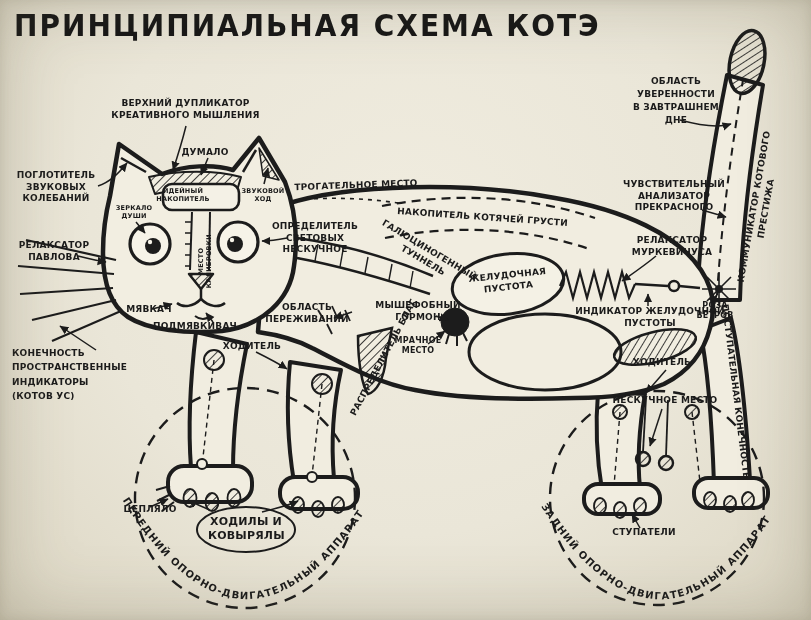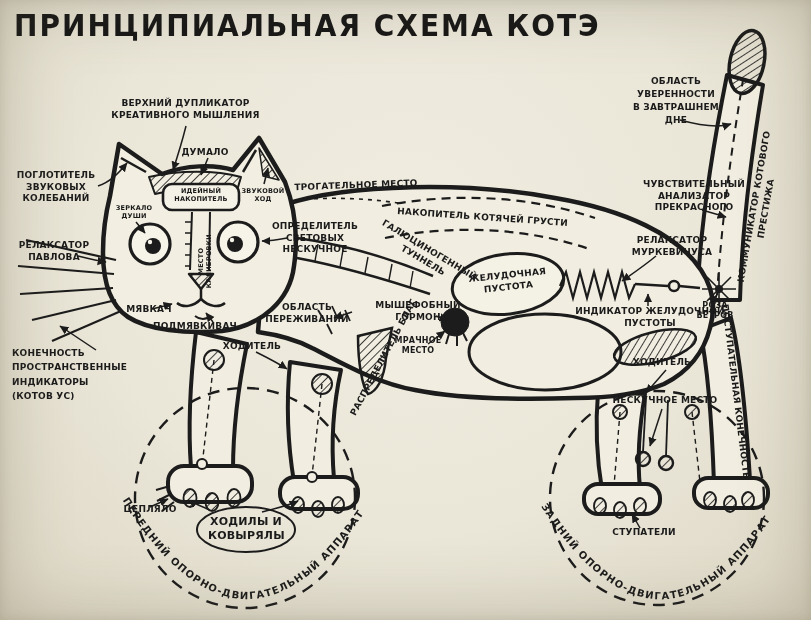--- a/index.html
+++ b/index.html
@@ -227,21 +227,21 @@
     </text>
   </svg>
 
   <div class="title" style="left:14px;top:8px;">ПРИНЦИПИАЛЬНАЯ СХЕМА КОТЭ</div>
 
   <div class="label" style="left:103px;top:98px;width:165px;">ВЕРХНИЙ ДУПЛИКАТОР
 КРЕАТИВНОГО МЫШЛЕНИЯ</div>
   <div class="label" style="left:170px;top:147px;width:70px;">ДУМАЛО</div>
   <div class="label" style="left:0;top:170px;width:112px;">ПОГЛОТИТЕЛЬ ЗВУКОВЫХ
 КОЛЕБАНИЙ</div>
-  <div class="label tiny" style="left:165px;top:187px;width:72px;">ИДЕЙНЫЙ
+  <div class="label tiny" style="left:147px;top:187px;width:72px;">ИДЕЙНЫЙ
 НАКОПИТЕЛЬ</div>
   <div class="label tiny" style="left:238px;top:187px;width:50px;">ЗВУКОВОЙ
 ХОД</div>
   <div class="label tiny" style="left:110px;top:204px;width:48px;">ЗЕРКАЛО
 ДУШИ</div>
   <div class="label" style="left:8px;top:240px;width:92px;">РЕЛАКСАТОР
 ПАВЛОВА</div>
   <div class="label tiny" style="left:163px;top:253px;width:84px;transform:rotate(-90deg);">МЕСТО
 КАЛИБРОВКИ</div>
   <div class="label" style="left:118px;top:304px;width:62px;">МЯВКАЧ</div>
@@ -269,21 +269,21 @@
   <div class="label" style="left:574px;top:306px;width:152px;">ИНДИКАТОР ЖЕЛУДОЧНОЙ
 ПУСТОТЫ</div>
   <div class="label" style="left:626px;top:235px;width:92px;">РЕЛАКСАТОР
 МУРКЕВИЧУСА</div>
   <div class="label" style="left:688px;top:301px;width:54px;font-size:8px;">РОЗА
 ВЕТРОВ</div>
   <div class="label" style="left:630px;top:75px;width:92px;line-height:1.45;">ОБЛАСТЬ
 УВЕРЕННОСТИ
 В ЗАВТРАШНЕМ
 ДНЕ</div>
-  <div class="label" style="left:620px;top:179px;width:108px;margin-left:20px;">ЧУВСТВИТЕЛЬНЫЙ
+  <div class="label" style="left:620px;top:179px;width:108px;">ЧУВСТВИТЕЛЬНЫЙ
 АНАЛИЗАТОР
 ПРЕКРАСНОГО</div>
   <div class="label" style="left:653px;top:196px;width:215px;transform:rotate(-80deg);">КОММУНИКАТОР КОТОВОГО ПРЕСТИЖА</div>
   <div class="label" style="left:645px;top:386px;width:180px;transform:rotate(83deg);">ПОСТУПАТЕЛЬНАЯ КОНЕЧНОСТЬ</div>
   <div class="label" style="left:626px;top:357px;width:72px;">ХОДИТЕЛЬ</div>
   <div class="label" style="left:612px;top:395px;width:106px;">НЕСКУЧНОЕ МЕСТО</div>
   <div class="label" style="left:602px;top:527px;width:84px;">СТУПАТЕЛИ</div>
   <div class="label" style="left:116px;top:504px;width:68px;">ЦЕПЛЯЛО</div>
   <div class="label oval" style="left:196px;top:506px;width:76px;">ХОДИЛЫ И
 КОВЫРЯЛЫ</div>

